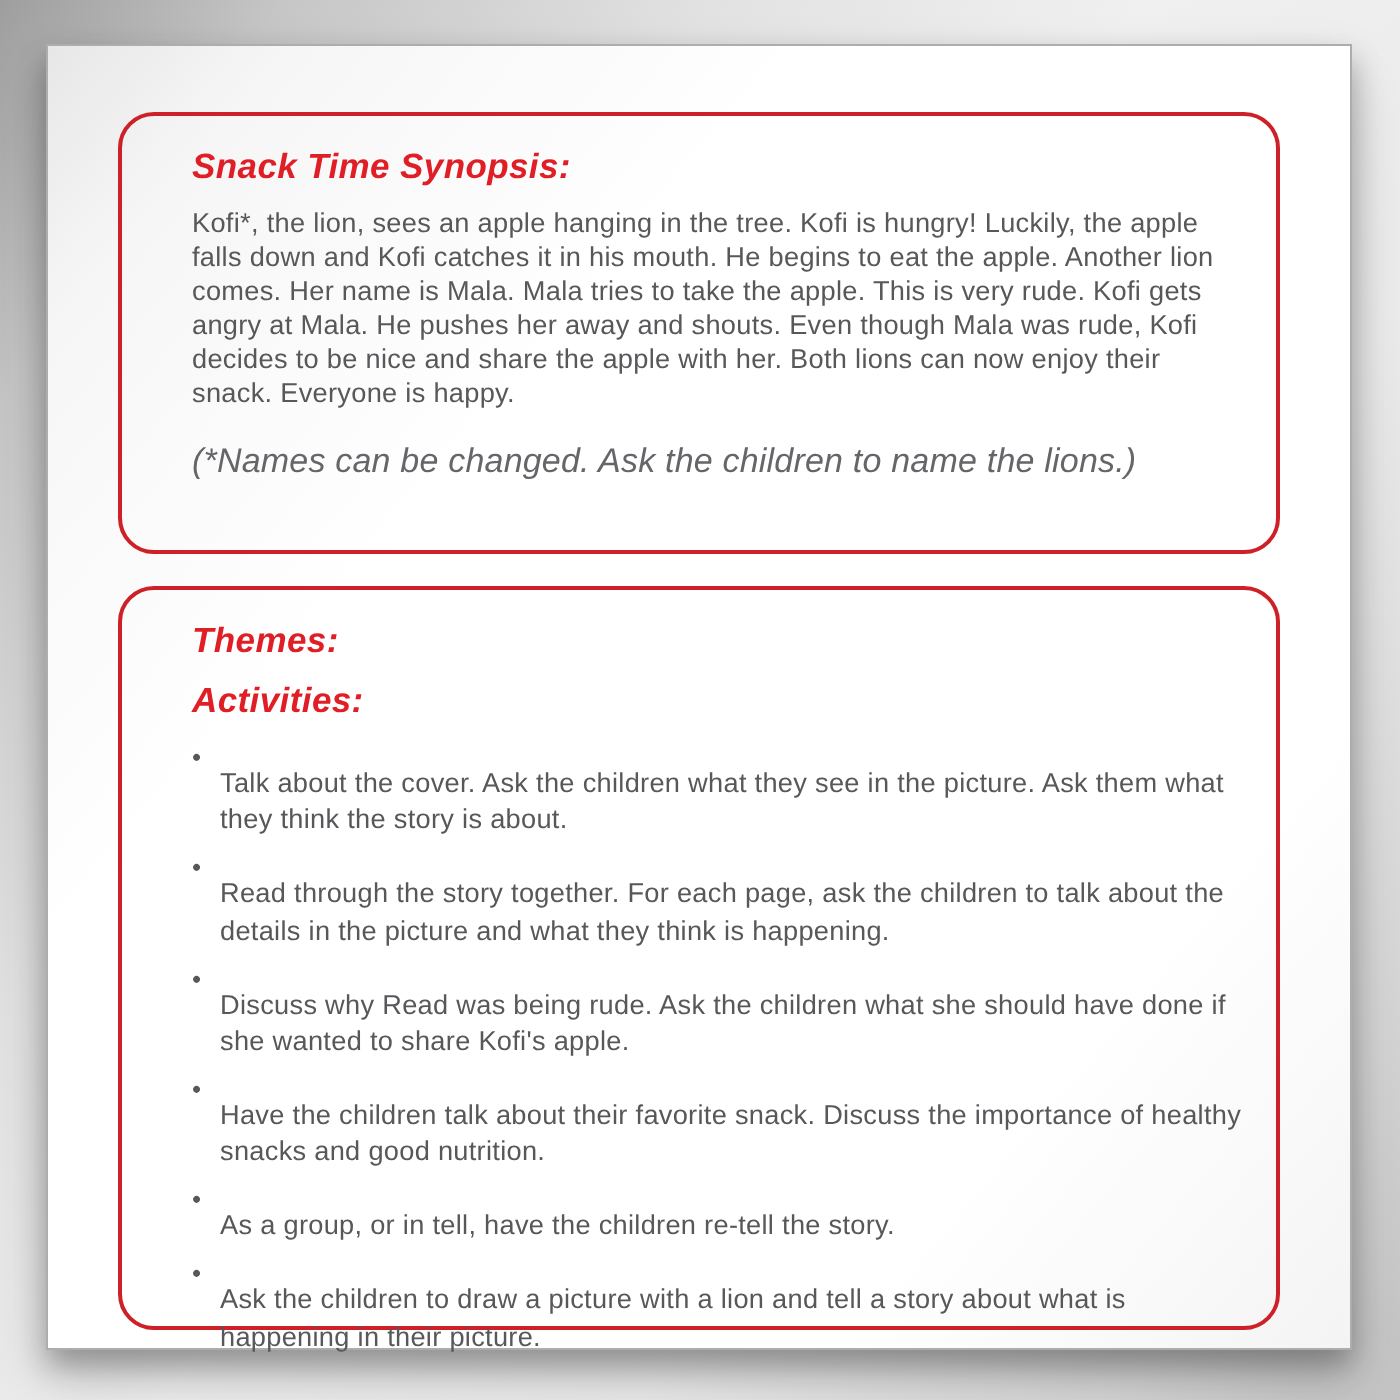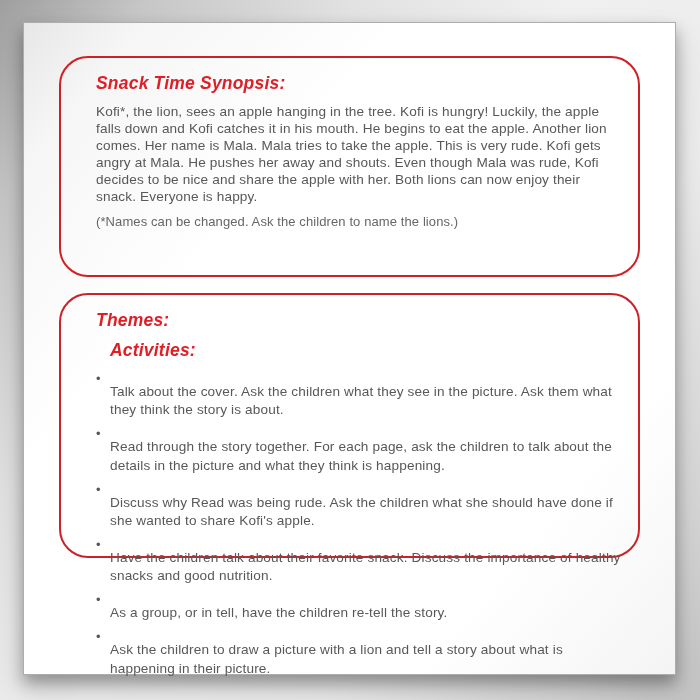--- a/index.html
+++ b/index.html
@@ -27,55 +27,56 @@
     background: linear-gradient(130deg, #e7e7e7 0%, #f6f6f6 10%, #ffffff 32%, #ffffff 78%, #f4f4f4 100%);
     border: 1px solid #adadad;
     box-shadow: 0 8px 14px rgba(0,0,0,0.30), 0 16px 30px rgba(0,0,0,0.15);
   }
 
   .box {
     position: absolute;
     left: 35px;
     width: 581px;
     border: 2px solid #CE2027;
-    border-radius: 29px;
+    border-radius: 18px;
     padding: 15px 16px 12px 35px;
     background: transparent;
   }
 
   .box-synopsis { top: 33px;  height: 221px; }
-  .box-details  { top: 270px; height: 265px; }
+  .box-details  { top: 270px; height: 372px; }
 
   h2.red-heading {
     font-style: italic;
     font-weight: bold;
     color: #DF1E26;
     font-size: 17.5px;
     letter-spacing: 0.2px;
     margin-bottom: 9px;
   }
 
   .body-text {
     color: #58585B;
     font-size: 13.6px;
     line-height: 17px;
     letter-spacing: 0.15px;
   }
 
   .note-text {
-    margin-top: 9px;
+    margin-top: 18px;
+    font-style: italic;
     color: #66666A;
-    font-size: 13px;
+    font-size: 17px;
     line-height: 16px;
     letter-spacing: 0.1px;
   }
 
   .themes-line { margin-bottom: 14px; }
 
-  .activities-heading { margin-top: 2px; margin-left: 14px; }
+  .activities-heading { margin-top: 2px; }
 
   ul.activities {
     list-style: none;
     margin-top: 2px;
   }
 
   ul.activities li {
     display: flex;
     margin-bottom: 5.5px;
     color: #58585B;

